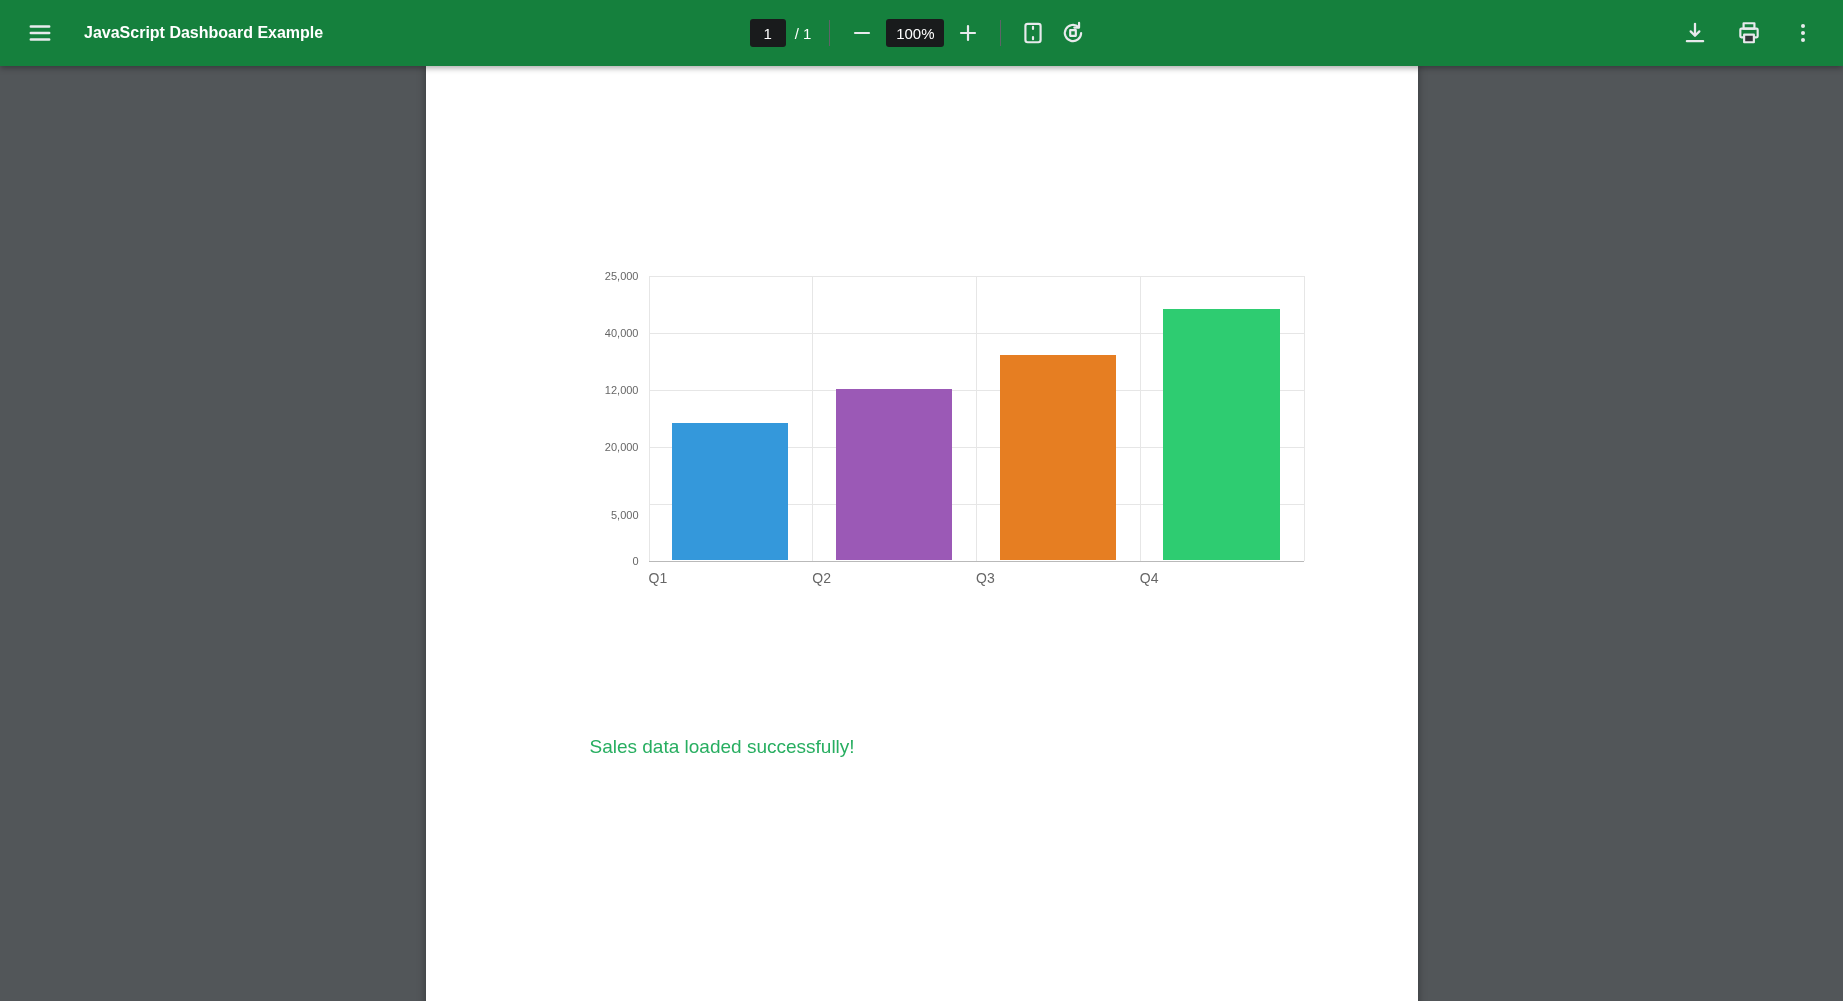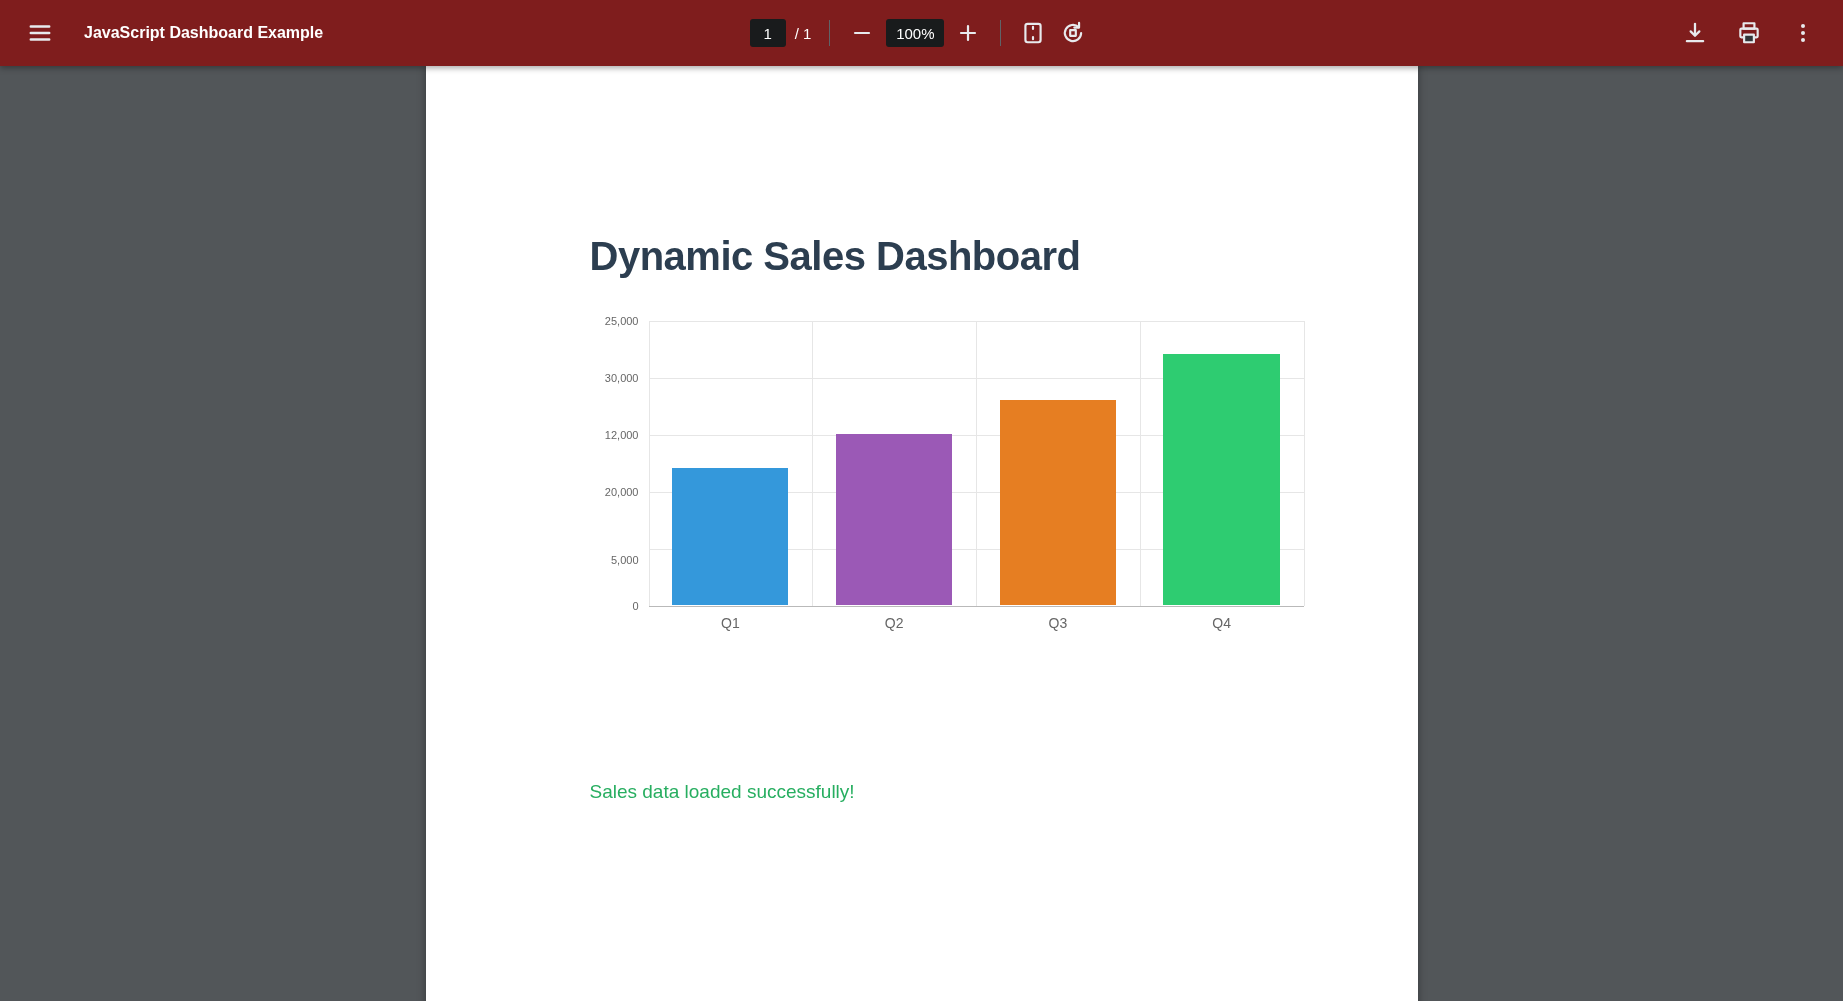--- a/index.html
+++ b/index.html
@@ -1,20 +1,20 @@
 <!DOCTYPE html>
 <html><head>
 <meta charset="utf-8">
 <style>
   *{box-sizing:border-box;margin:0;padding:0}
   html,body{width:1843px;height:1001px;overflow:hidden}
   body{font-family:"Liberation Sans",sans-serif;background:#525659}
 
   
-  .toolbar{height:66px;background:#7f1d1d;display:flex;align-items:center;
+  .toolbar{height:66px;background:#15803d;display:flex;align-items:center;
     padding:0 20px;color:#f1f3f4;position:relative;z-index:10;
     box-shadow:0 2px 6px rgba(0,0,0,.35)}
   .tb-left{flex:1;display:flex;align-items:center;gap:24px}
   .tb-title{font-size:16px;font-weight:700;color:#fff;white-space:nowrap}
   .tb-center{display:flex;align-items:center}
   .tb-right{flex:1;display:flex;align-items:center;justify-content:flex-end;gap:14px}
   .icon-btn{width:40px;height:40px;display:flex;align-items:center;justify-content:center;
     border:none;background:transparent;cursor:pointer;border-radius:50%;flex:0 0 auto}
   .icon-btn svg{display:block}
   .page-input{width:36px;height:28px;background:#191b1c;border:none;border-radius:3px;
@@ -41,21 +41,21 @@
   .chart-row{display:flex}
   .ylabels{width:59px;position:relative;height:285px;flex:0 0 auto}
   .ylabel{position:absolute;right:10px;transform:translateY(-50%);
     font-size:11px;color:#666;white-space:nowrap}
   .plot{position:relative;width:655px;height:285px}
   .hgrid{position:absolute;left:0;right:0;height:1px;background:#e6e6e6}
   .hgrid.axis{background:#b9b9b9}
   .vgrid{position:absolute;top:0;bottom:0;width:1px;background:#e6e6e6}
   .bar{position:absolute;bottom:1px}
   .xlabels{margin-left:59px;width:655px;display:flex;margin-top:9px}
-  .xlabel{flex:1;text-align:center;font-size:14px;color:#666}
+  .xlabel{flex:1;text-align:left;font-size:14px;color:#666}
 
   .doc-status{margin-top:150px;font-size:19px;font-weight:400;color:#27ae60}
 </style>
 </head>
 <body>
 
 <div class="toolbar">
   <div class="tb-left">
     <button class="icon-btn">
       <span>
@@ -132,30 +132,29 @@
             <circle cx="12" cy="12" r="2"></circle>
             <circle cx="12" cy="19" r="2"></circle>
         </svg>
       </span>
     </button>
   </div>
 </div>
 
 <div class="viewer">
   <div class="page">
-    <h1 class="doc-heading">Dynamic Sales Dashboard</h1>
 
     <div class="chart">
       <div class="chart-row">
         <div class="ylabels">
             <div class="ylabel" style="top: 100%;">0</div>
             <div class="ylabel" style="top: 80%; margin-top: 11px;">5,000</div>
             <div class="ylabel" style="top: 60%;">20,000</div>
             <div class="ylabel" style="top: 40%;">12,000</div>
-            <div class="ylabel" style="top: 20%;">30,000</div>
+            <div class="ylabel" style="top: 20%;">40,000</div>
             <div class="ylabel" style="top: 0%;">25,000</div>
           </div>
         <div class="plot">
             <div class="hgrid axis" style="top: 100%;"></div>
             <div class="hgrid" style="top: 80%;"></div>
             <div class="hgrid" style="top: 60%;"></div>
             <div class="hgrid" style="top: 40%;"></div>
             <div class="hgrid" style="top: 20%;"></div>
             <div class="hgrid" style="top: 0%;"></div>
             <div class="vgrid" style="left: 0%;"></div>

